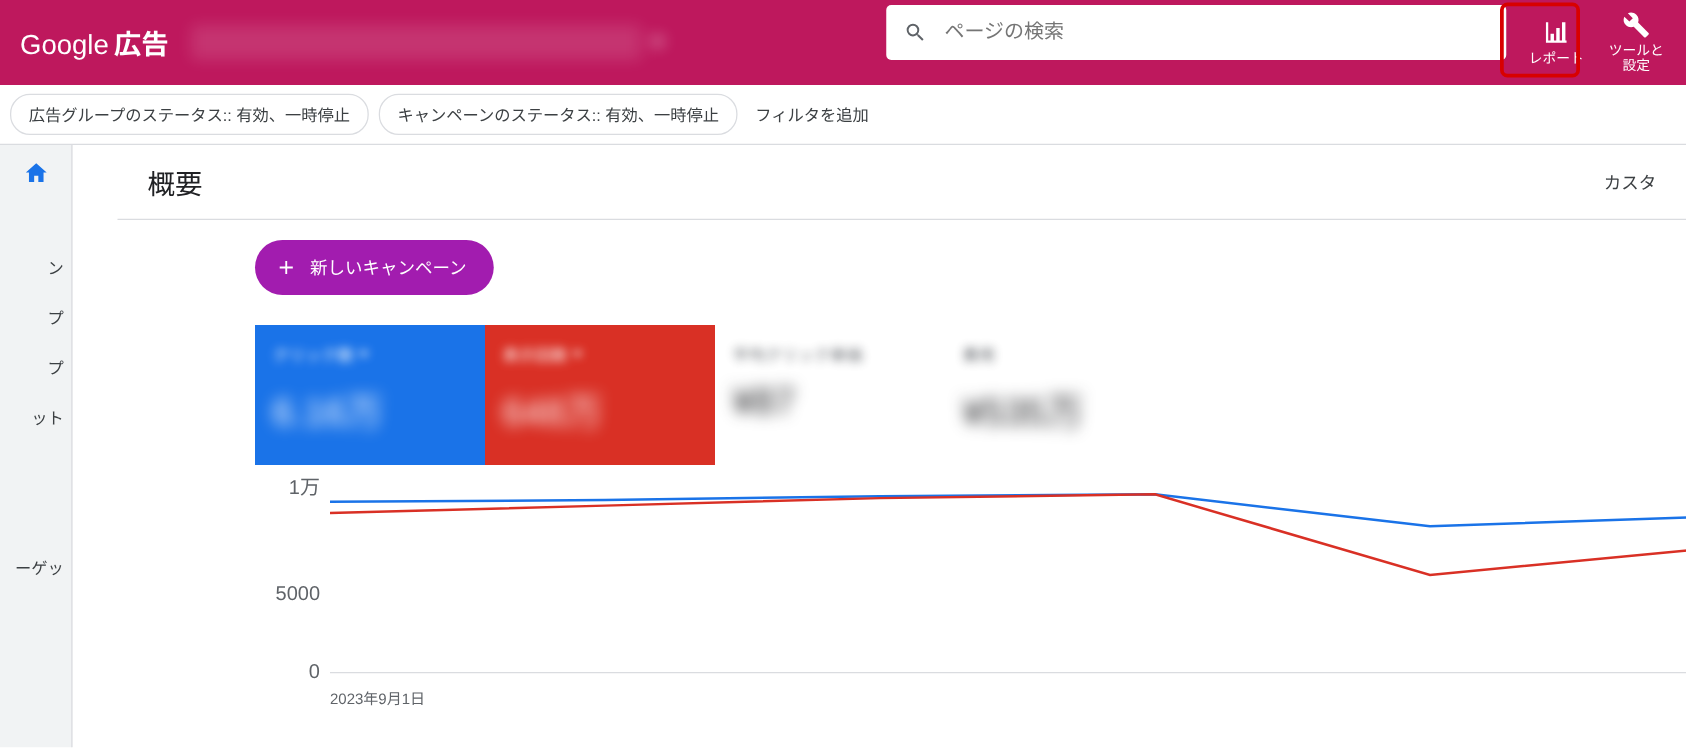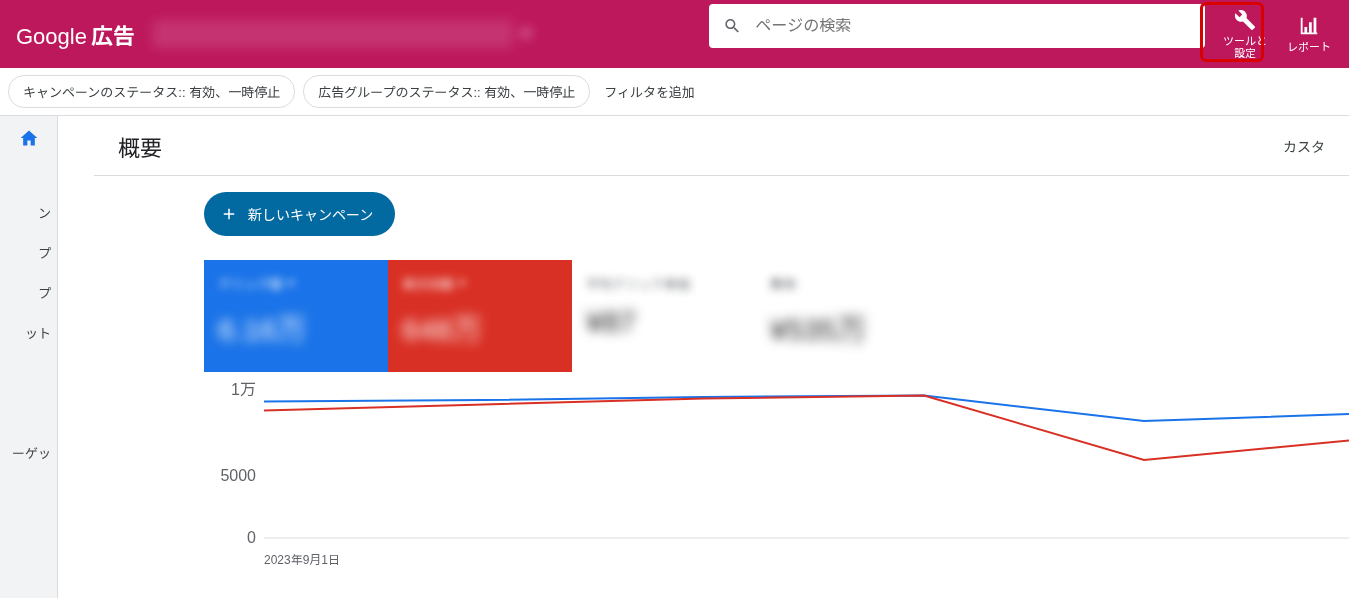--- a/index.html
+++ b/index.html
@@ -35,21 +35,21 @@
 .rail-items { margin-top: 40px; width: 100%; }
 .rail-item { height: 40px; font-size: 13px; color: #3c4043; display:flex; align-items:center; justify-content:flex-end; padding-right:6px; overflow:hidden; white-space:nowrap; }
 
 .main { flex: 1; overflow: hidden; padding-left: 36px; }
 .page-header { display: flex; align-items: center; height: 60px; padding: 0 24px; border-bottom: 1px solid #dadce0; }
 .page-title { font-size: 22px; color: #202124; font-weight: 400; }
 .customize { margin-left: auto; font-size: 14px; color: #3c4043; }
 
 .content-inner { padding: 16px 24px 0 110px; }
 
-.new-campaign { background: #0369a1; color: #fff; border: none; border-radius: 22px; height: 44px; padding: 0 22px 0 16px; font-size: 14px; display: inline-flex; align-items: center; gap: 10px; cursor: pointer; }
+.new-campaign { background: #a21caf; color: #fff; border: none; border-radius: 22px; height: 44px; padding: 0 22px 0 16px; font-size: 14px; display: inline-flex; align-items: center; gap: 10px; cursor: pointer; }
 .new-campaign svg { fill: #fff; }
 
 
 .cards { display: flex; margin-top: 24px; }
 .card { width: 184px; height: 112px; padding: 14px; position: relative; }
 .card-label { font-size: 13px; opacity: 0.95; display:flex; align-items:center; gap:4px; filter: blur(4px); }
 .card-value { font-size: 30px; margin-top: 12px; filter: blur(6px); }
 .card-blue { background: #1a73e8; color: #fff; }
 .card-red { background: #d93025; color: #fff; }
 .card-white { background: #fff; color: #3c4043; }
@@ -81,39 +81,39 @@
   <div class="search-wrap">
     <div class="search">
       <svg width="20" height="20" viewBox="0 0 24 24">
           <path d="M15.5 14h-.79l-.28-.27A6.471 6.471 0 0016 9.5 6.5 6.5 0 109.5 16c1.61 0 3.09-.59 4.23-1.57l.27.28v.79l5 4.99L20.49 19l-4.99-5zm-6 0C7.01 14 5 11.99 5 9.5S7.01 5 9.5 5 14 7.01 14 9.5 11.99 14 9.5 14z"></path>
         </svg>
       <input placeholder="ページの検索" style="">
     </div>
     <div class="header-btns">
       <div class="header-btn">
         <svg width="22" height="22" viewBox="0 0 24 24">
+            <path d="M3 3h2v18H3V3zm0 16h18v2H3v-2zM7 13h3v6H7v-6zm5-5h3v11h-3V8zm5-5h3v16h-3V3z"></path>
+          </svg>
+        <span>レポート</span>
+      </div>
+      <div class="header-btn">
+        <svg width="22" height="22" viewBox="0 0 24 24">
             <path d="M22.7 19l-9.1-9.1c.9-2.3.4-5-1.5-6.9-2-2-5-2.4-7.4-1.3L9 6 6 9 1.6 4.7C.4 7.1.9 10.1 2.9 12.1c1.9 1.9 4.6 2.4 6.9 1.5l9.1 9.1c.4.4 1 .4 1.4 0l2.3-2.3c.5-.4.5-1.1.1-1.4z"></path>
           </svg>
         <span style="white-space:pre">ツールと
 設定</span>
-      </div>
-      <div class="header-btn">
-        <svg width="22" height="22" viewBox="0 0 24 24">
-            <path d="M3 3h2v18H3V3zm0 16h18v2H3v-2zM7 13h3v6H7v-6zm5-5h3v11h-3V8zm5-5h3v16h-3V3z"></path>
-          </svg>
-        <span>レポート</span>
       </div>
     </div>
   </div>
 </div>
 <div class="highlight-box"></div>
 
 <div class="filter-bar">
+  <div class="chip">広告グループのステータス:: 有効、一時停止</div>
   <div class="chip">キャンペーンのステータス:: 有効、一時停止</div>
-  <div class="chip">広告グループのステータス:: 有効、一時停止</div>
   <div class="add-filter">フィルタを追加</div>
 </div>
 
 <div class="layout">
   <div class="rail">
     <div class="rail-home">
       <svg width="20" height="20" viewBox="0 0 24 24" fill="#1a73e8">
           <path d="M12 3l10 9h-3v9h-5v-6h-4v6H5v-9H2l10-9z"></path>
         </svg>
     </div>

